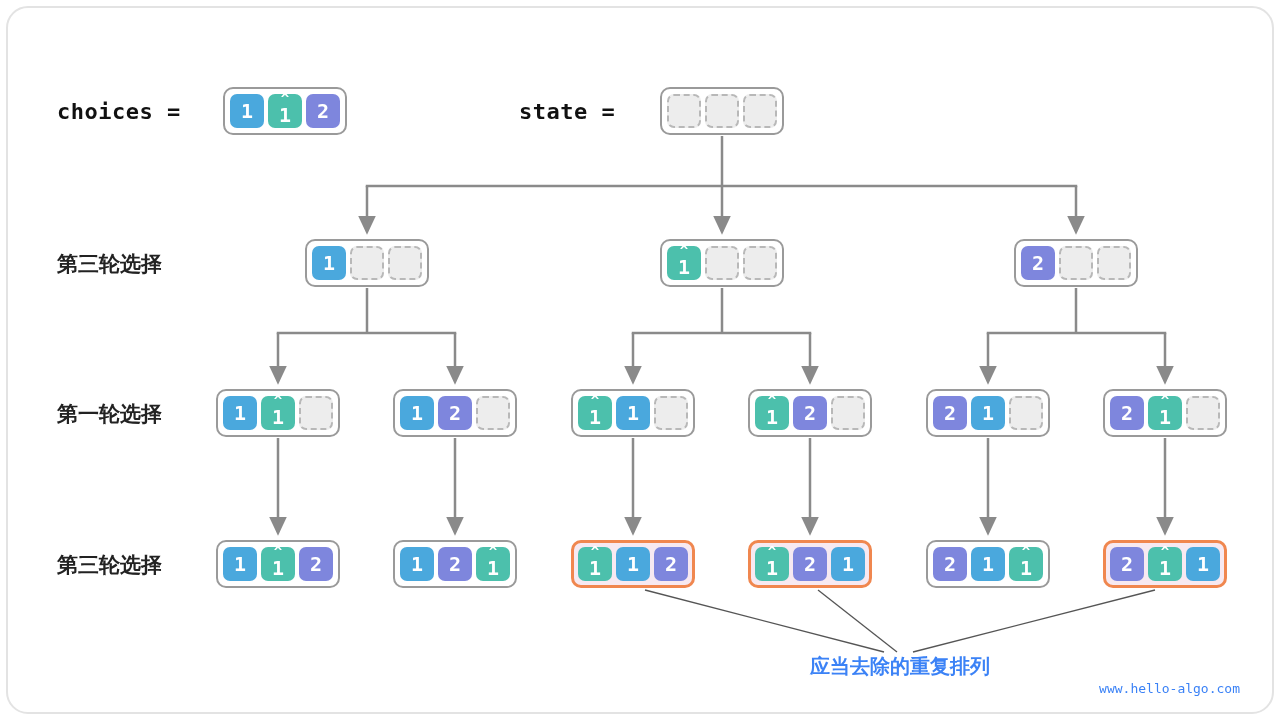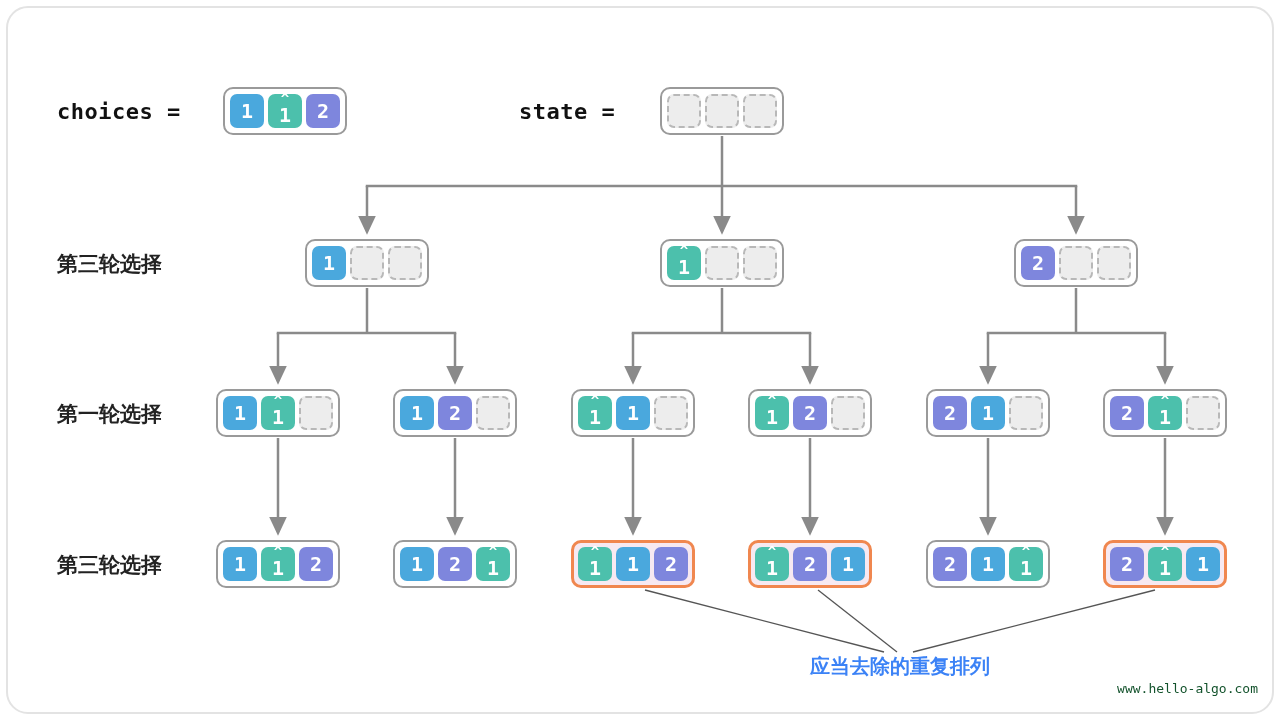--- a/index.html
+++ b/index.html
@@ -42,23 +42,23 @@
   .cell .hat{
     position:absolute;top:-2px;left:50%;transform:translateX(-50%);
     font-size:14px;line-height:1;
   }
   .cell.hatted .digit{transform:translateY(4px);}
   .note{
     position:absolute;z-index:2;left:900px;top:653px;transform:translateX(-50%);
     font-size:20px;font-weight:700;color:#3b82f6;white-space:nowrap;
   }
   .watermark{
-    position:absolute;z-index:2;right:22px;top:681px;
+    position:absolute;z-index:2;right:40px;top:681px;
     font-family:"DejaVu Sans Mono","Liberation Mono",monospace;
-    font-size:13px;color:#14532d;
+    font-size:13px;color:#3b82f6;
   }
 </style>
 </head>
 <body>
 
 <div class="frame"></div>
 
 <svg class="connectors" width="1280" height="720">
   <defs>
     <marker id="ah" markerWidth="9" markerHeight="9" refX="6" refY="4" orient="auto">

